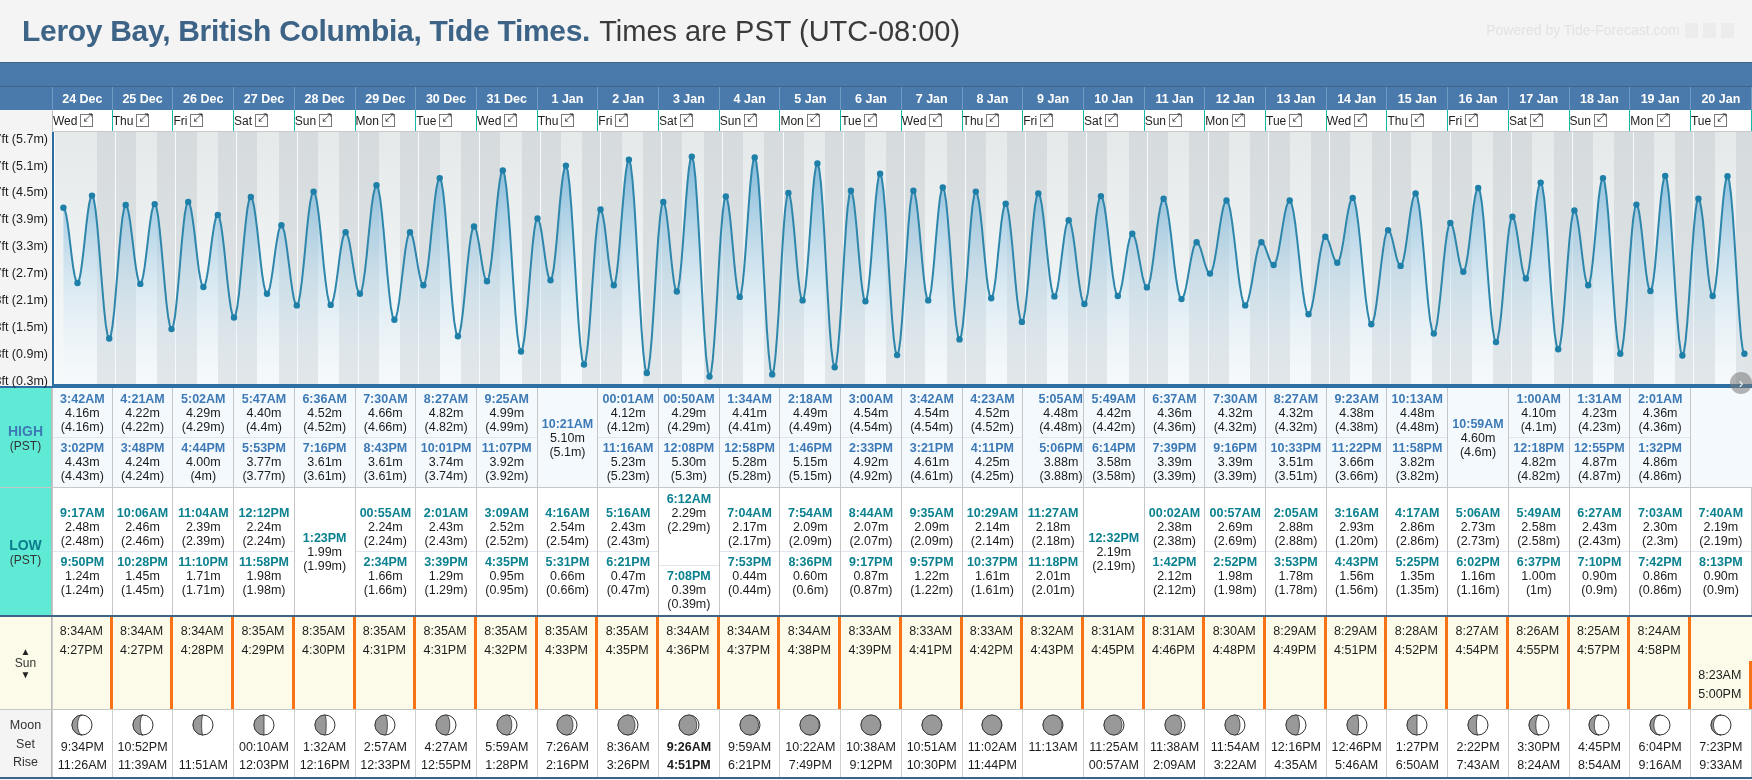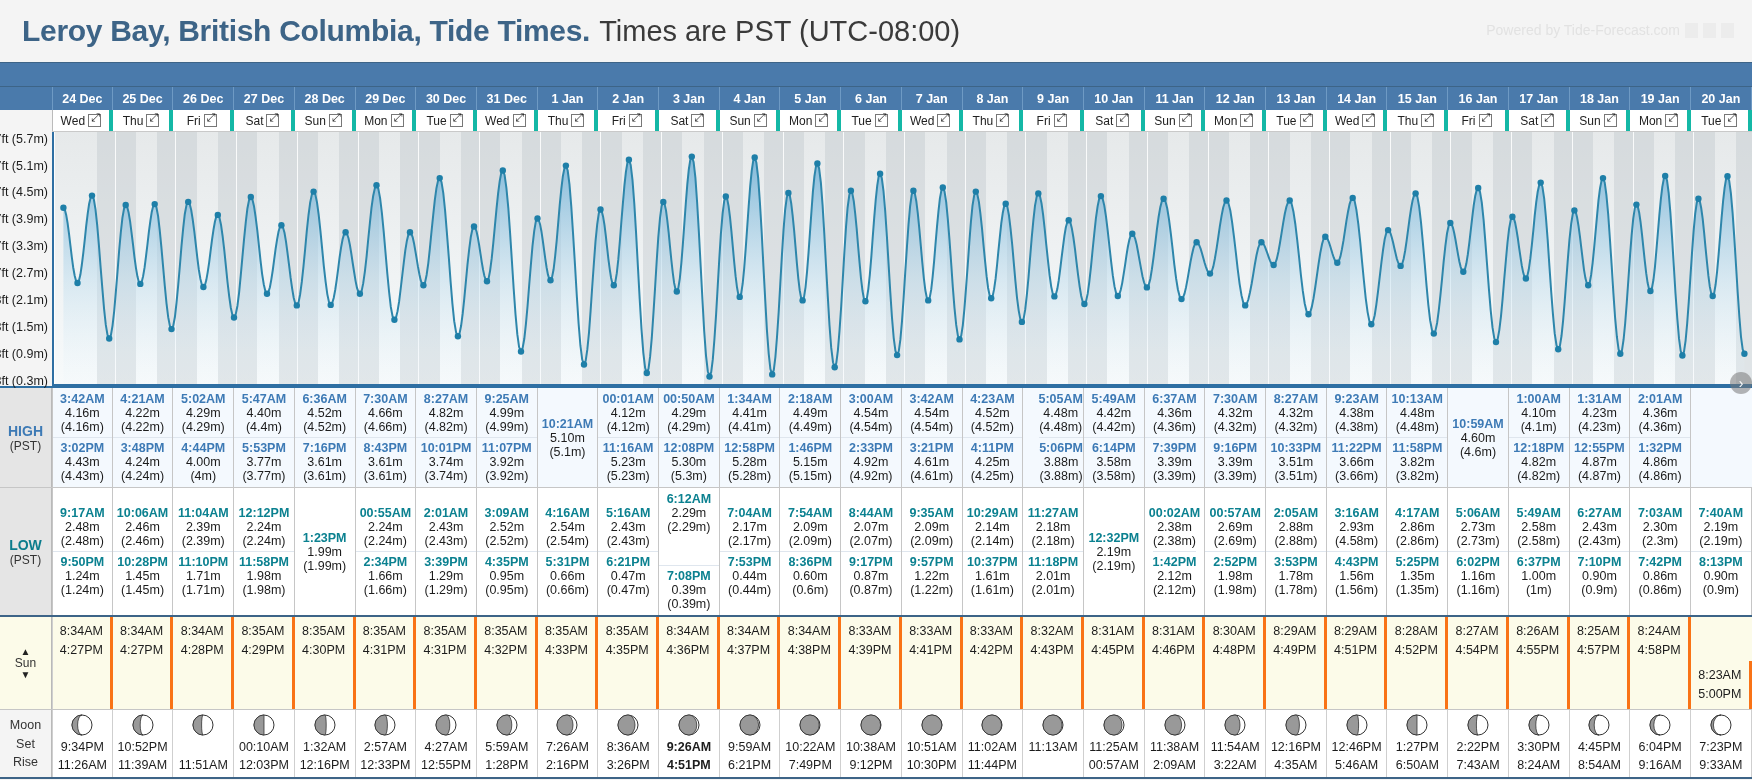--- a/index.html
+++ b/index.html
@@ -49,23 +49,23 @@
     border-right: 1px solid #6e9ac4;
     overflow: hidden; white-space: nowrap;
   }
   .dcell:first-child { border-left: 1px solid #6e9ac4; }
 
   
   .daybar { display: flex; height: 22px; background: #fff; padding-left: 52px;
             border-bottom: 1px solid #c9c9c9; }
   .daybar-lead { position:absolute; left:0; width:52px; height:22px; background:#f4f4f4; }
   .wcell {
-    flex: 0 0 auto; display: flex; align-items: center; justify-content: center;
+    flex: 0 0 auto; display: flex; align-items: center; 
     gap: 3px; font-size: 12px; color: #222;
-    border-right: 4px solid #14b8a6; white-space: nowrap;
+    border-right: 1px solid #14b8a6; white-space: nowrap;
   }
   .wcell:first-child { border-left: 1px solid #bbb; }
   .expand-ico {
     width: 13px; height: 13px; border: 1px solid #777; background:#fff;
     position: relative; flex: 0 0 auto;
   }
   .expand-ico:before {
     content: "⤢"; position: absolute; left: 0; top: -4px;
     font-size: 11px; color: #222; line-height: 13px; width:13px; text-align:center;
   }
@@ -82,21 +82,21 @@
     background: linear-gradient(to bottom, #e6e9ea 0%, #eef1f2 45%, #f7fafb 100%);
     border-left: 2px solid #2e6fa3; border-bottom: 2px solid #2e6fa3;
   }
   .nightband { position: absolute; top: 0; bottom: 0; background: rgba(190,198,203,0.40); }
   .gridline  { position: absolute; top: 0; bottom: 0; width: 1px; background: rgba(255,255,255,0.85); }
   .plot svg  { position: absolute; left: 0; top: 0; }
 
   
   .tidesec { display: flex; background: #fff; border-top: 2px solid #2e6fa3; }
   .rowlab {
-    width: 52px; flex: 0 0 52px; background: #e5e5e5; text-align: center;
+    width: 52px; flex: 0 0 52px; background: #5eead4; text-align: center;
     display: flex; flex-direction: column; align-items: center; justify-content: center;
     border-right: 1px solid #b9b9b9;
   }
   .rowlab .big { font-size: 14px; font-weight: bold; }
   .rowlab .sm  { font-size: 12px; color: #333; }
   .lab-high .big { color: #3d7ab5; }
   .lab-low  .big { color: #0b7c8c; }
   .tidegrid { display: flex; flex: 1 1 auto; }
   .tcol {
     flex: 0 0 auto; border-right: 1px solid #c6c6c6;
@@ -1083,21 +1083,21 @@
           <div class="ev">
             <div class="t">3:53PM</div>
             <div class="m">1.78m</div>
             <div class="mm">(1.78m)</div>
           </div>
         </div>
         <div class="tcol" style="width: 60.7143px;">
           <div class="ev">
             <div class="t">3:16AM</div>
             <div class="m">2.93m</div>
-            <div class="mm">(4.58m)</div>
+            <div class="mm">(1.20m)</div>
           </div>
           <div class="ev">
             <div class="t">4:43PM</div>
             <div class="m">1.56m</div>
             <div class="mm">(1.56m)</div>
           </div>
         </div>
         <div class="tcol" style="width: 60.7143px;">
           <div class="ev">
             <div class="t">4:17AM</div>

